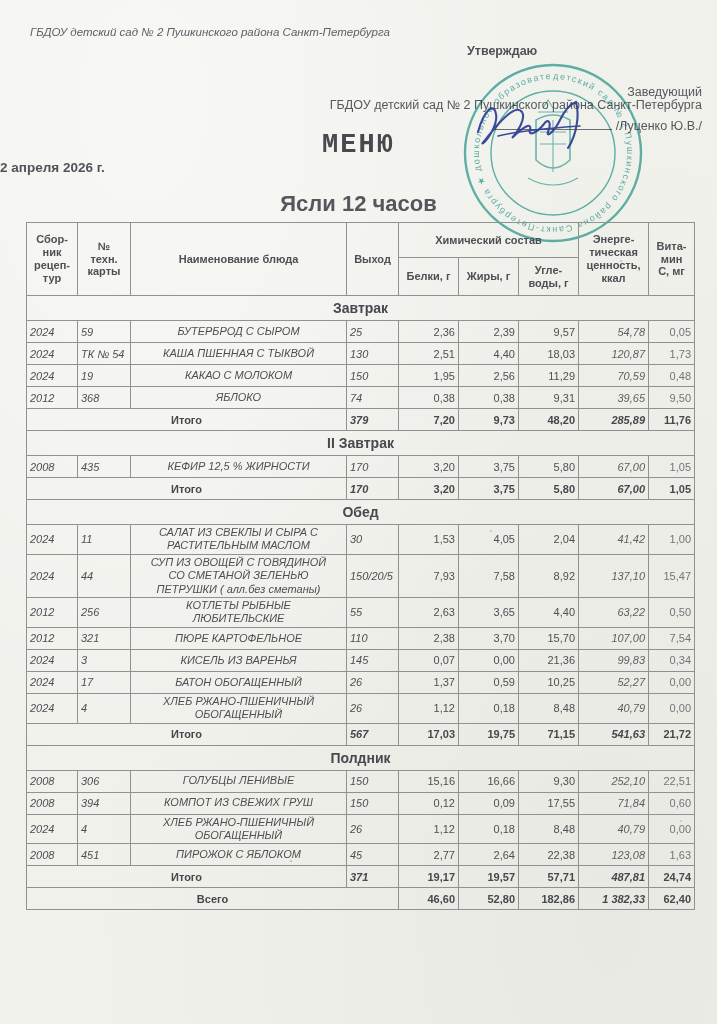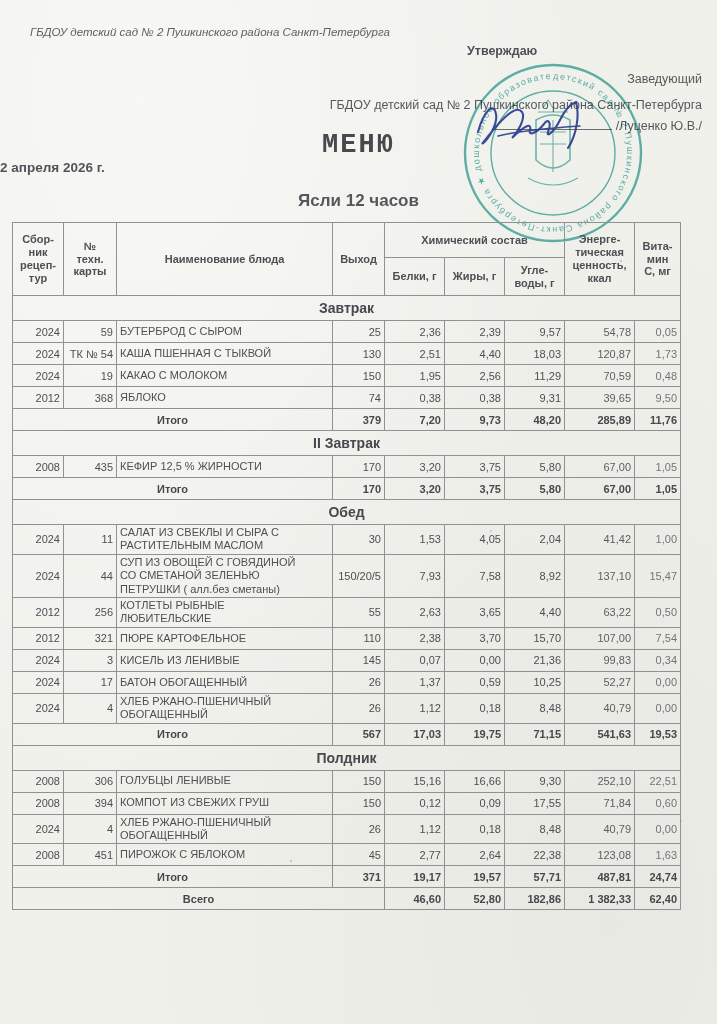--- a/index.html
+++ b/index.html
@@ -16,47 +16,47 @@
       #f0f1eb;
   }
   .speckles{position:absolute;width:2px;height:2px;border-radius:50%;background:#b9bcb4;
     left:290px;top:860px;
     box-shadow:200px -330px 0 #c2c5bc, -80px -530px 0 #bcbfb6, 390px -40px 0 #c6c8c0,
                120px -760px 0 #c0c3ba, -250px -180px 0 #c8cac2, 330px -600px 0 #bfc2b9;}
   
   .org-line{position:absolute;left:30px;top:26px;font-style:italic;font-size:11.5px;color:#5d6065;}
   .approve{position:absolute;left:467px;top:44px;font-weight:bold;font-size:12.5px;color:#4e5156;}
   .right-block{position:absolute;right:15px;text-align:right;font-size:12.5px;color:#55585d;white-space:nowrap;}
-  .r-role{top:72px;}
+  .r-role{top:85px;}
   .r-org{top:98px;}
   .r-sign{top:117px;}
   .sign-line{display:inline-block;width:118px;border-bottom:1px solid #6a6d72;height:12px;margin-right:4px;}
   .title{position:absolute;left:0;top:130px;width:717px;text-align:center;
     font-family:Liberation Mono, monospace;font-weight:bold;
     font-size:27px;letter-spacing:2px;color:#47494d;}
   .date-line{position:absolute;left:0;top:160px;width:717px;text-align:left;
     font-weight:bold;font-size:13.5px;color:#505358;}
   .subtitle{position:absolute;left:0;top:191px;width:717px;text-align:center;
-    font-weight:bold;font-size:17px;color:#54575c;}
+    font-weight:bold;font-size:22px;color:#54575c;}
   
   .stamp{position:absolute;left:458px;top:58px;opacity:.78;mix-blend-mode:multiply;}
   .signature{position:absolute;left:468px;top:96px;opacity:.92;}
   
   table.menu{
-    position:absolute;left:12px;top:222px;width:668px;
+    position:absolute;left:26px;top:222px;width:668px;
     border-collapse:collapse;table-layout:fixed;
     font-size:11px;color:#4c4f54;
   }
   table.menu th, table.menu td{border:1px solid #8d9392;padding:1px 3px;vertical-align:middle;}
   table.menu thead th{font-weight:bold;white-space:pre-line;line-height:1.18;text-align:center;padding:2px;}
   tr.section-row td{font-weight:bold;font-size:14px;text-align:center;padding:4px 2px;color:#46494e;}
-  td.c-center{text-align:right;}
-  td.c-name{text-align:left;white-space:pre-line;line-height:1.22;padding-left:5px;}
+  td.c-center{text-align:left;font-style:italic;}
+  td.c-name{text-align:center;white-space:pre-line;line-height:1.22;padding-left:5px;font-style:italic;}
   td.c-num{text-align:right;padding-right:6px;}
-  td.c-kcal{color:#5c6065;}
+  td.c-kcal{color:#5c6065;font-style:italic;}
   td.c-vit{color:#71757a;}
   tr.data-row td{height:19px;}
   tr.total-row td{font-weight:bold;color:#45484d;height:19px;}
   td.total-label{text-align:center;padding-left:5px;}
 </style>
 </head>
 <body>
 
 <div class="paper">
   <div class="speckles"></div>
@@ -262,21 +262,21 @@
           <td class="c-center">110</td>
           <td class="c-num">2,38</td>
           <td class="c-num">3,70</td>
           <td class="c-num">15,70</td>
           <td class="c-num c-kcal">107,00</td>
           <td class="c-num c-vit">7,54</td>
         </tr>
         <tr class="data-row">
           <td class="c-center">2024</td>
           <td class="c-center">3</td>
-          <td class="c-name">КИСЕЛЬ ИЗ ЛЕНИВЫЕ</td>
+          <td class="c-name">КИСЕЛЬ ИЗ ВАРЕНЬЯ</td>
           <td class="c-center">145</td>
           <td class="c-num">0,07</td>
           <td class="c-num">0,00</td>
           <td class="c-num">21,36</td>
           <td class="c-num c-kcal">99,83</td>
           <td class="c-num c-vit">0,34</td>
         </tr>
         <tr class="data-row">
           <td class="c-center">2024</td>
           <td class="c-center">17</td>
@@ -300,21 +300,21 @@
           <td class="c-num c-kcal">40,79</td>
           <td class="c-num c-vit">0,00</td>
         </tr>
         <tr class="total-row">
           <td class="total-label" colspan="3">Итого</td>
           <td class="c-center">567</td>
           <td class="c-num">17,03</td>
           <td class="c-num">19,75</td>
           <td class="c-num">71,15</td>
           <td class="c-num c-kcal">541,63</td>
-          <td class="c-num c-vit">19,53</td>
+          <td class="c-num c-vit">21,72</td>
         </tr>
         <tr class="section-row">
           <td colspan="9">Полдник</td>
         </tr>
         <tr class="data-row">
           <td class="c-center">2008</td>
           <td class="c-center">306</td>
           <td class="c-name">ГОЛУБЦЫ ЛЕНИВЫЕ</td>
           <td class="c-center">150</td>
           <td class="c-num">15,16</td>

